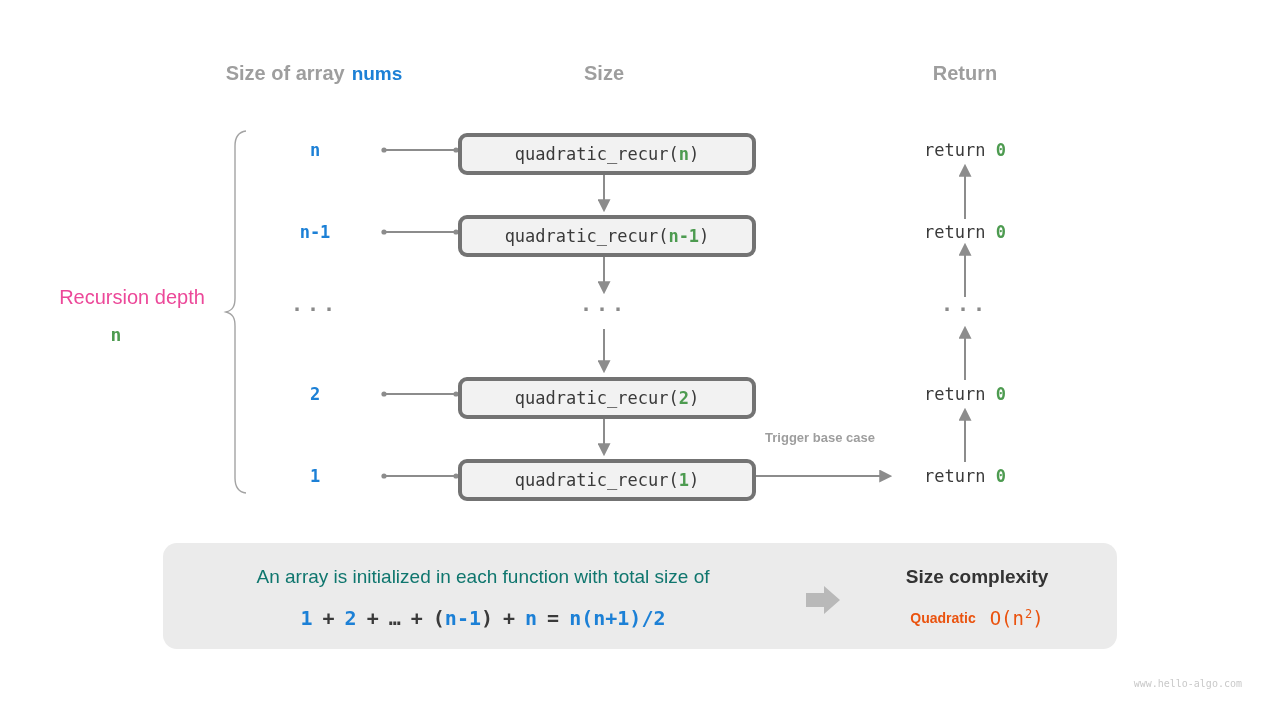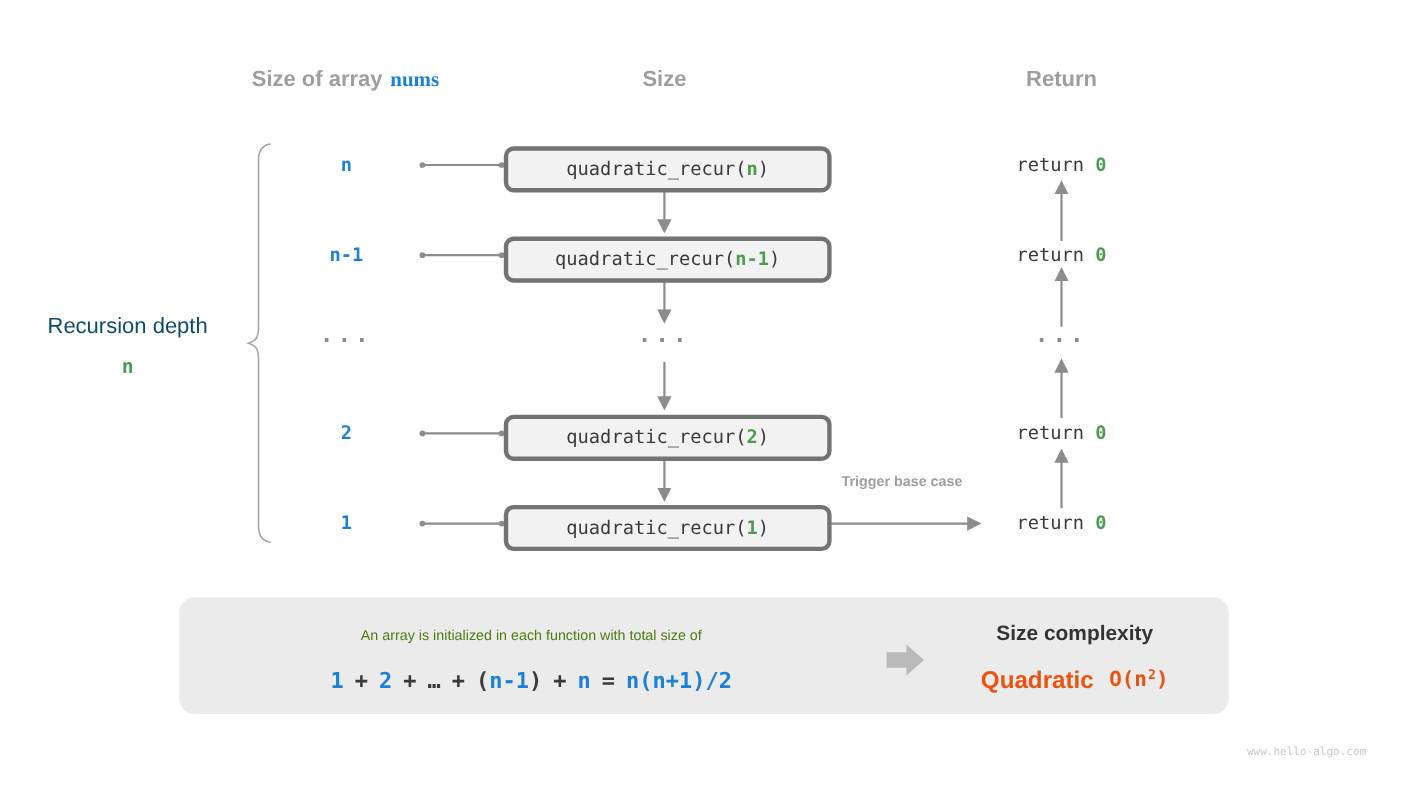--- a/index.html
+++ b/index.html
@@ -2,51 +2,51 @@
 <html><head>
 <meta charset="utf-8">
 <style>
   html,body{margin:0;padding:0;background:#fff;}
   .stage{position:relative;width:1280px;height:720px;background:#ffffff;overflow:hidden;
          font-family:"Liberation Sans",sans-serif;}
   .abs{position:absolute;}
   .center{transform:translate(-50%,-50%);}
 
   .col-header{font-size:20px;font-weight:bold;color:#9e9e9e;white-space:nowrap;display:flex;align-items:baseline;}
-  .code-blue{font-family:Liberation Serif, serif;font-size:19px;font-weight:bold;color:#1c80d6;margin-left:7px;}
+  .code-blue{font-family:Liberation Sans, sans-serif;font-size:19px;font-weight:bold;color:#1c80d6;margin-left:7px;}
 
   .size-label{font-family:"DejaVu Sans Mono",monospace;font-size:17px;font-weight:bold;color:#1c80d6;white-space:nowrap;}
 
   .call-box{left:458px;width:290px;height:34px;background:#f2f2f2;border:4px solid #737373;border-radius:9px;
             display:flex;align-items:center;justify-content:center;
             font-family:"DejaVu Sans Mono",monospace;font-size:17px;color:#3a3a3a;white-space:pre;}
   .arg{color:#4d9b50;font-weight:bold;}
 
   .ret{font-family:"DejaVu Sans Mono",monospace;font-size:17px;color:#3a3a3a;white-space:pre;display:flex;}
   .retval{color:#4d9b50;font-weight:bold;}
 
   .ellipsis{font-family:"DejaVu Sans Mono",monospace;font-size:20px;font-weight:bold;color:#8a8a8a;letter-spacing:4px;white-space:pre;}
 
-  .depth-label{font-size:20px;color:#0c4a6e;white-space:nowrap;}
+  .depth-label{font-size:20px;color:#ec4899;white-space:nowrap;margin-left:16px;}
   .depth-value{font-family:"DejaVu Sans Mono",monospace;font-size:18px;font-weight:bold;color:#4d9b50;}
 
   .trigger{font-size:13px;font-weight:bold;color:#9e9e9e;white-space:nowrap;}
 
   .panel{left:163px;top:543px;width:954px;height:106px;background:#ebebeb;border-radius:14px;}
-  .panel-line1{font-size:13px;color:#4d7c0f;white-space:nowrap;}
+  .panel-line1{font-size:19px;color:#0f766e;white-space:nowrap;}
   .eq{display:flex;align-items:center;font-family:"DejaVu Sans Mono",monospace;font-weight:bold;font-size:20px;white-space:pre;}
   .eq > span{margin:0 5px;}
   .eq .grp{margin:0 5px;display:flex;}
   .eq .grp > span{margin:0;}
   .blue{color:#1c80d6;}
   .dark{color:#3a3a3a;}
   .space-title{font-size:19px;font-weight:bold;color:#333333;white-space:nowrap;}
   .quad-line{display:flex;align-items:center;white-space:pre;}
-  .quad-name{font-size:22px;font-weight:bold;color:#ea530f;margin-right:14px;}
-  .quad-o{font-family:"DejaVu Sans Mono",monospace;font-size:19px;font-weight:bold;color:#ea530f;display:flex;align-items:baseline;}
+  .quad-name{font-size:14px;font-weight:bold;color:#ea530f;margin-right:14px;}
+  .quad-o{font-family:"DejaVu Sans Mono",monospace;font-size:19px;font-weight:normal;color:#ea530f;display:flex;align-items:baseline;}
   .quad-o sup{font-size:12px;position:relative;top:-7px;margin-left:1px;}
 
   .watermark{right:38px;top:678px;font-family:"DejaVu Sans Mono",monospace;font-size:10px;color:#c9c9c9;white-space:nowrap;}
 
   svg.overlay{position:absolute;left:0;top:0;pointer-events:none;}
 </style>
 </head>
 <body>
 
 <div class="stage">

